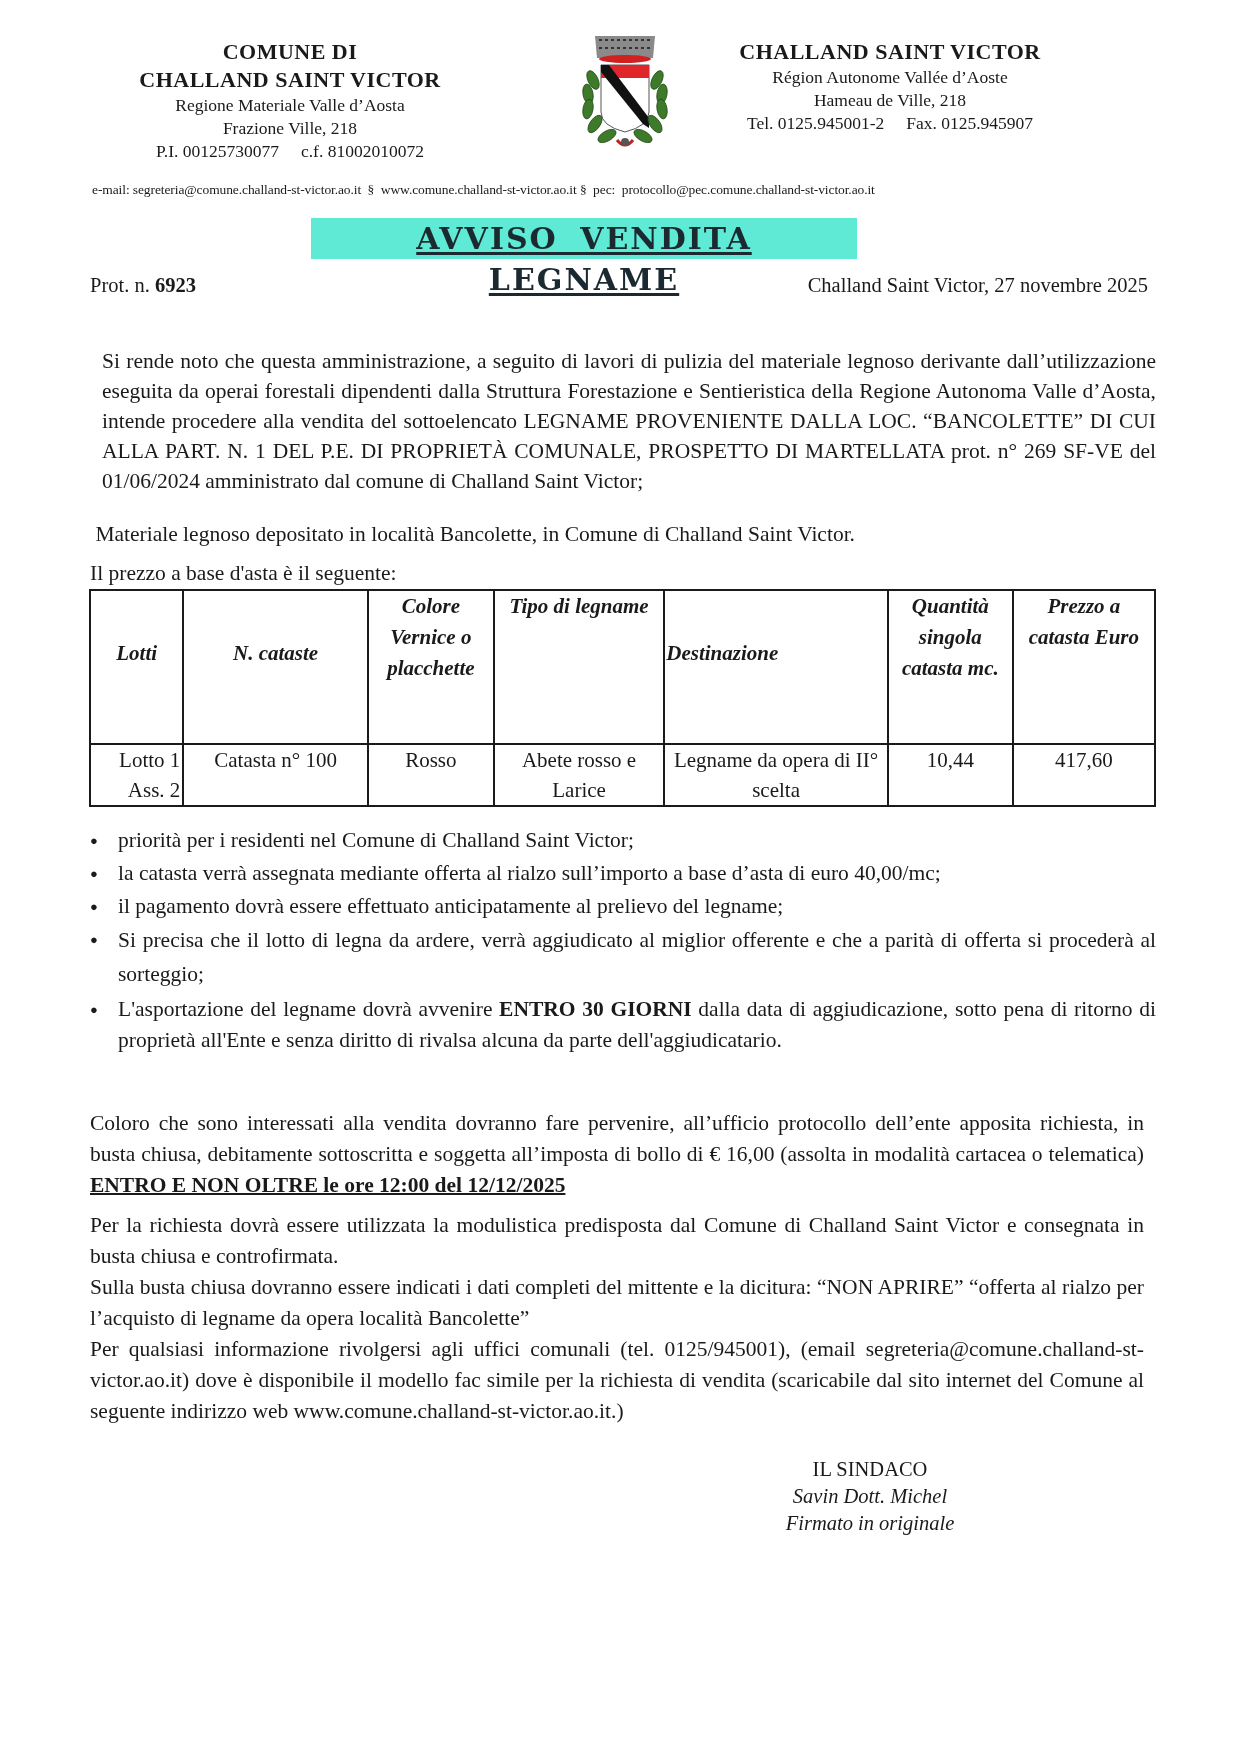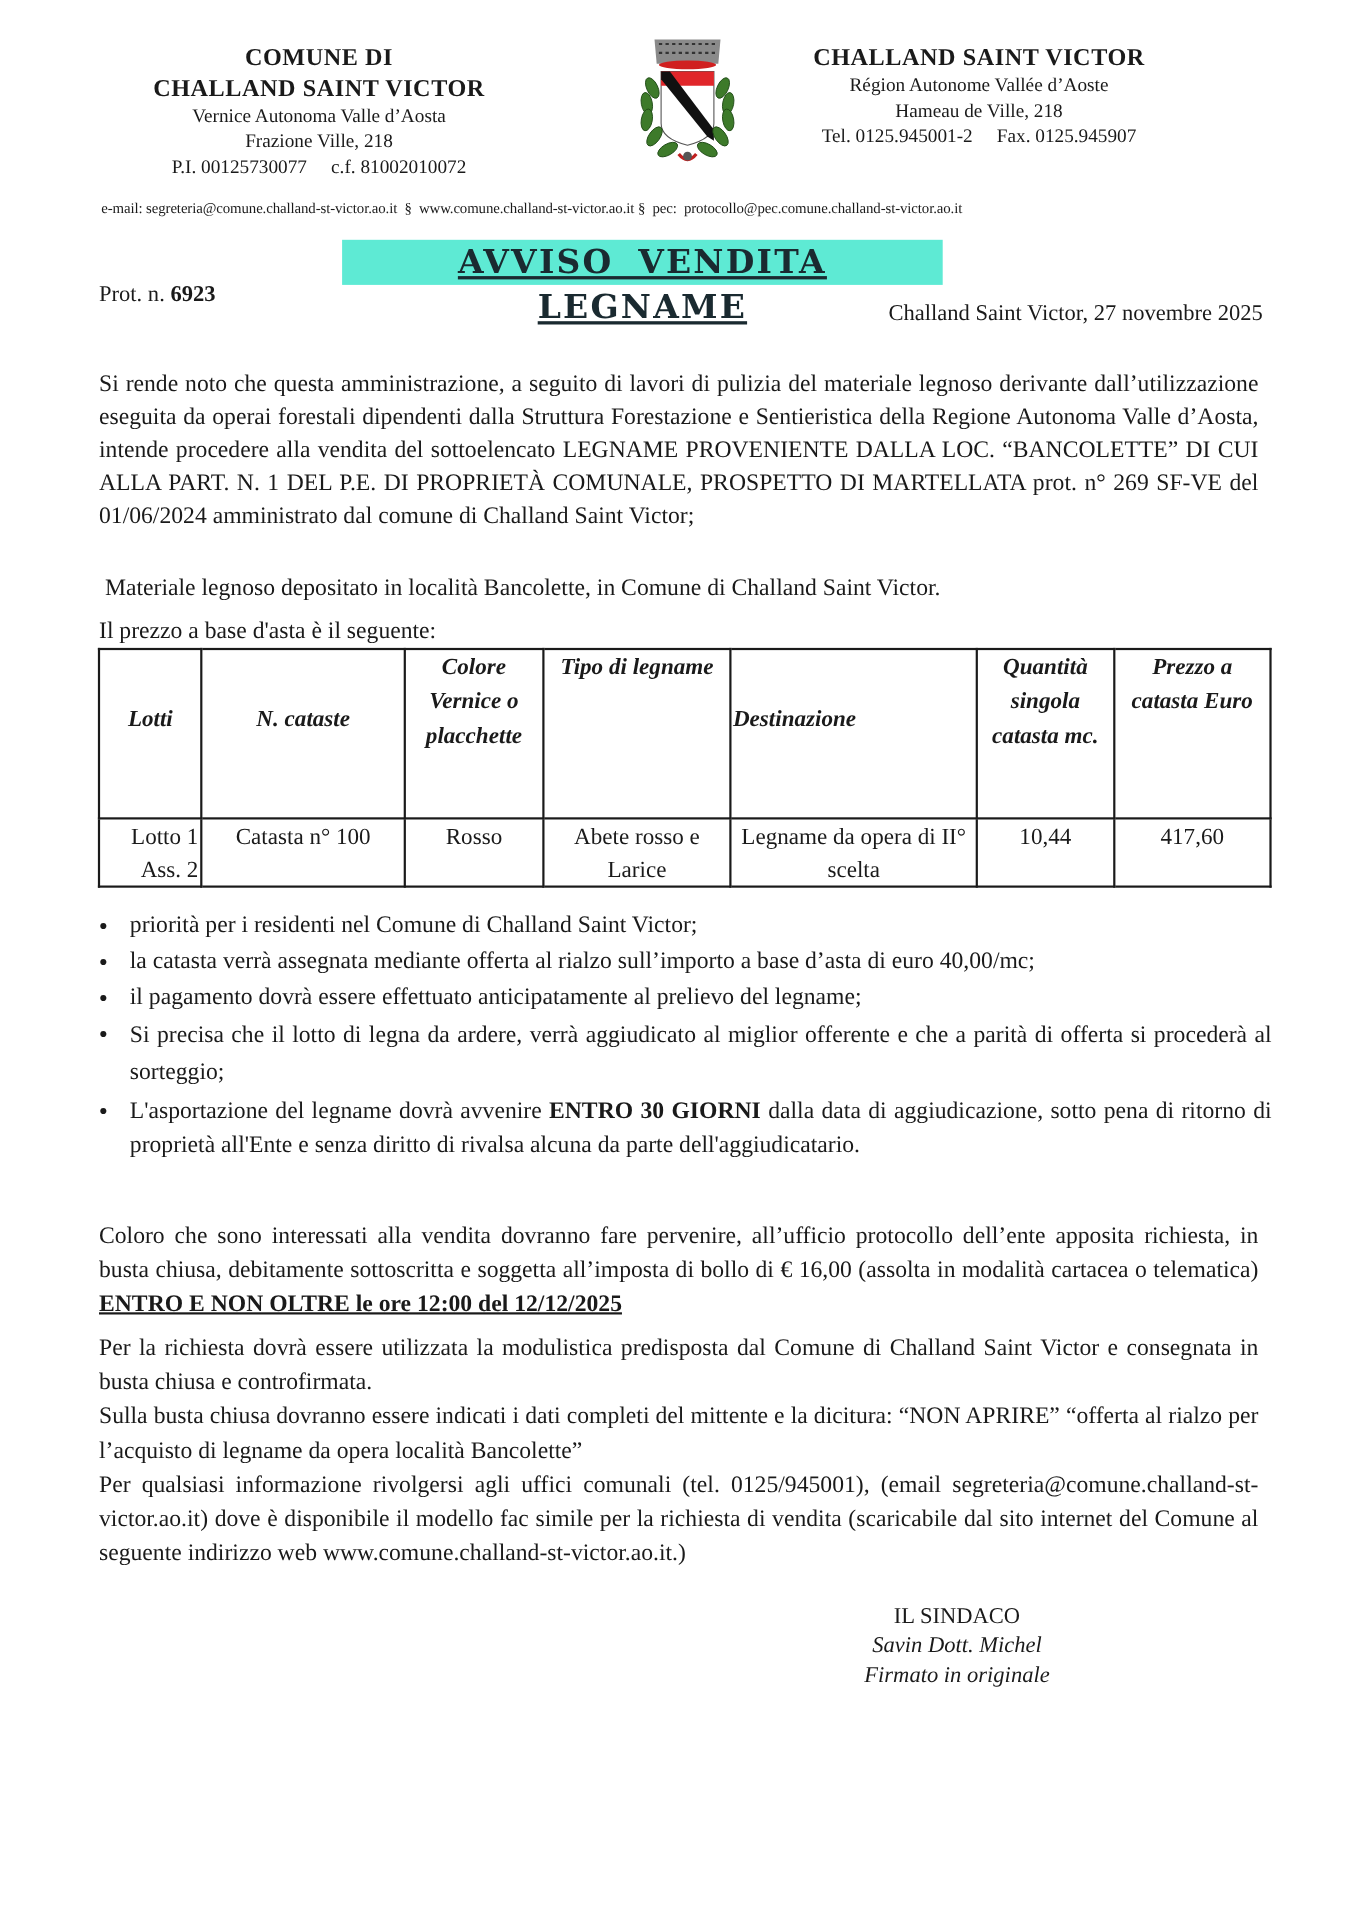--- a/index.html
+++ b/index.html
@@ -18,27 +18,27 @@
 
     .contacts { position: absolute; left: 92px; top: 182px; width: 1000px; font-size: 13.5px;
       letter-spacing: -0.1px; white-space: nowrap; }
 
     .banner { position: absolute; left: 311px; top: 218px; width: 546px; height: 41px;
       background: #5eead4; text-align: center; }
     .banner span { font-family: "DejaVu Serif", serif; font-weight: bold; font-size: 30px; line-height: 41px;
       color: #1a2a30; letter-spacing: 2px; text-decoration: underline; text-underline-offset: 3px;
       word-spacing: 10px; }
 
-    .prot { position: absolute; left: 90px; top: 257px; font-size: 20.5px; }
+    .prot { position: absolute; left: 90px; top: 274px; font-size: 20.5px; }
     .prot b { font-weight: bold; }
     .date { position: absolute; right: 92px; top: 274px; font-size: 20.5px; text-align: right; }
 
     .body-text { position: absolute; left: 90px; width: 1054px; font-size: 21.5px; line-height: 30px;
       text-align: justify; }
-    .para1 { top: 333px; }
+    .para1 { top: 346px; margin-left: 12px; }
     .para1b { top: 519px; text-align: left; }
     .prezzo { top: 560px; text-align: left; line-height: 26px; }
 
     
     .tbl { position: absolute; left: 89px; top: 589px; width: 1067px; border-collapse: collapse;
       font-size: 21px; }
     .tbl th, .tbl td { border: 2px solid #1a1a1a; padding: 0 2px; vertical-align: top; text-align: center; }
     .tbl th { font-style: italic; font-weight: bold; line-height: 31px; height: 124px; vertical-align: top; }
     .tbl th.mid { vertical-align: middle; padding-bottom: 28px; }
     .tbl th.left { text-align: left; padding-left: 1px; }
@@ -59,21 +59,21 @@
     .sign .it { font-style: italic; }
   </style>
 </head>
 <body>
 
 <div class="page">
 
   <div class="hdr-col hdr-left">
     <div class="hdr-title">COMUNE DI</div>
     <div class="hdr-title">CHALLAND SAINT VICTOR</div>
-    <div class="hdr-line">Vernice Autonoma Valle d’Aosta</div>
+    <div class="hdr-line">Regione Materiale Valle d’Aosta</div>
     <div class="hdr-line">Frazione Ville, 218</div>
     <div class="hdr-line" style="white-space:pre">P.I. 00125730077     c.f. 81002010072</div>
   </div>
 
   <div class="crest">
     <svg width="140" height="140" viewBox="0 0 140 140">
 
       <path d="M40 8 L100 8 L98 30 L42 30 Z" fill="#8a8a8a"></path>
       <path d="M44 12 L96 12" stroke="#333" stroke-width="2" stroke-dasharray="3 3"></path>
       <path d="M44 20 L96 20" stroke="#333" stroke-width="2" stroke-dasharray="3 3"></path>

